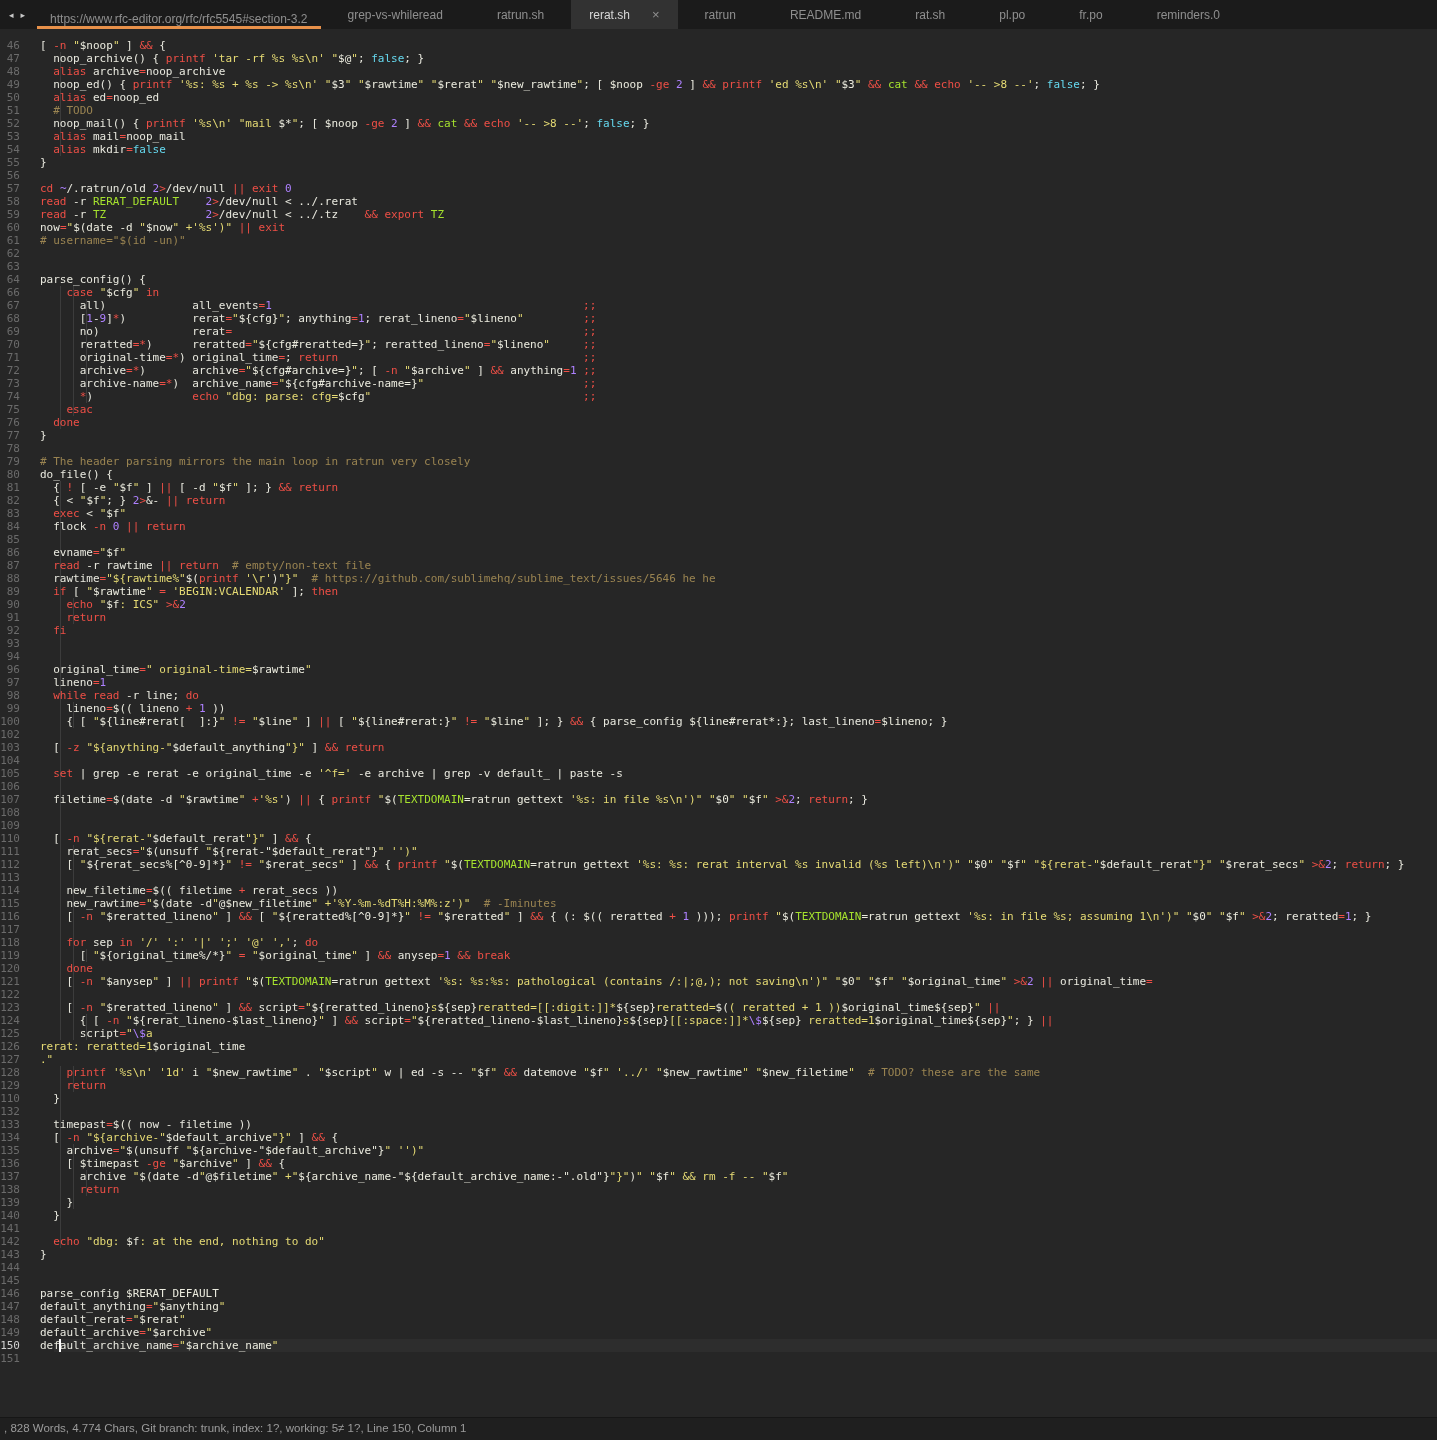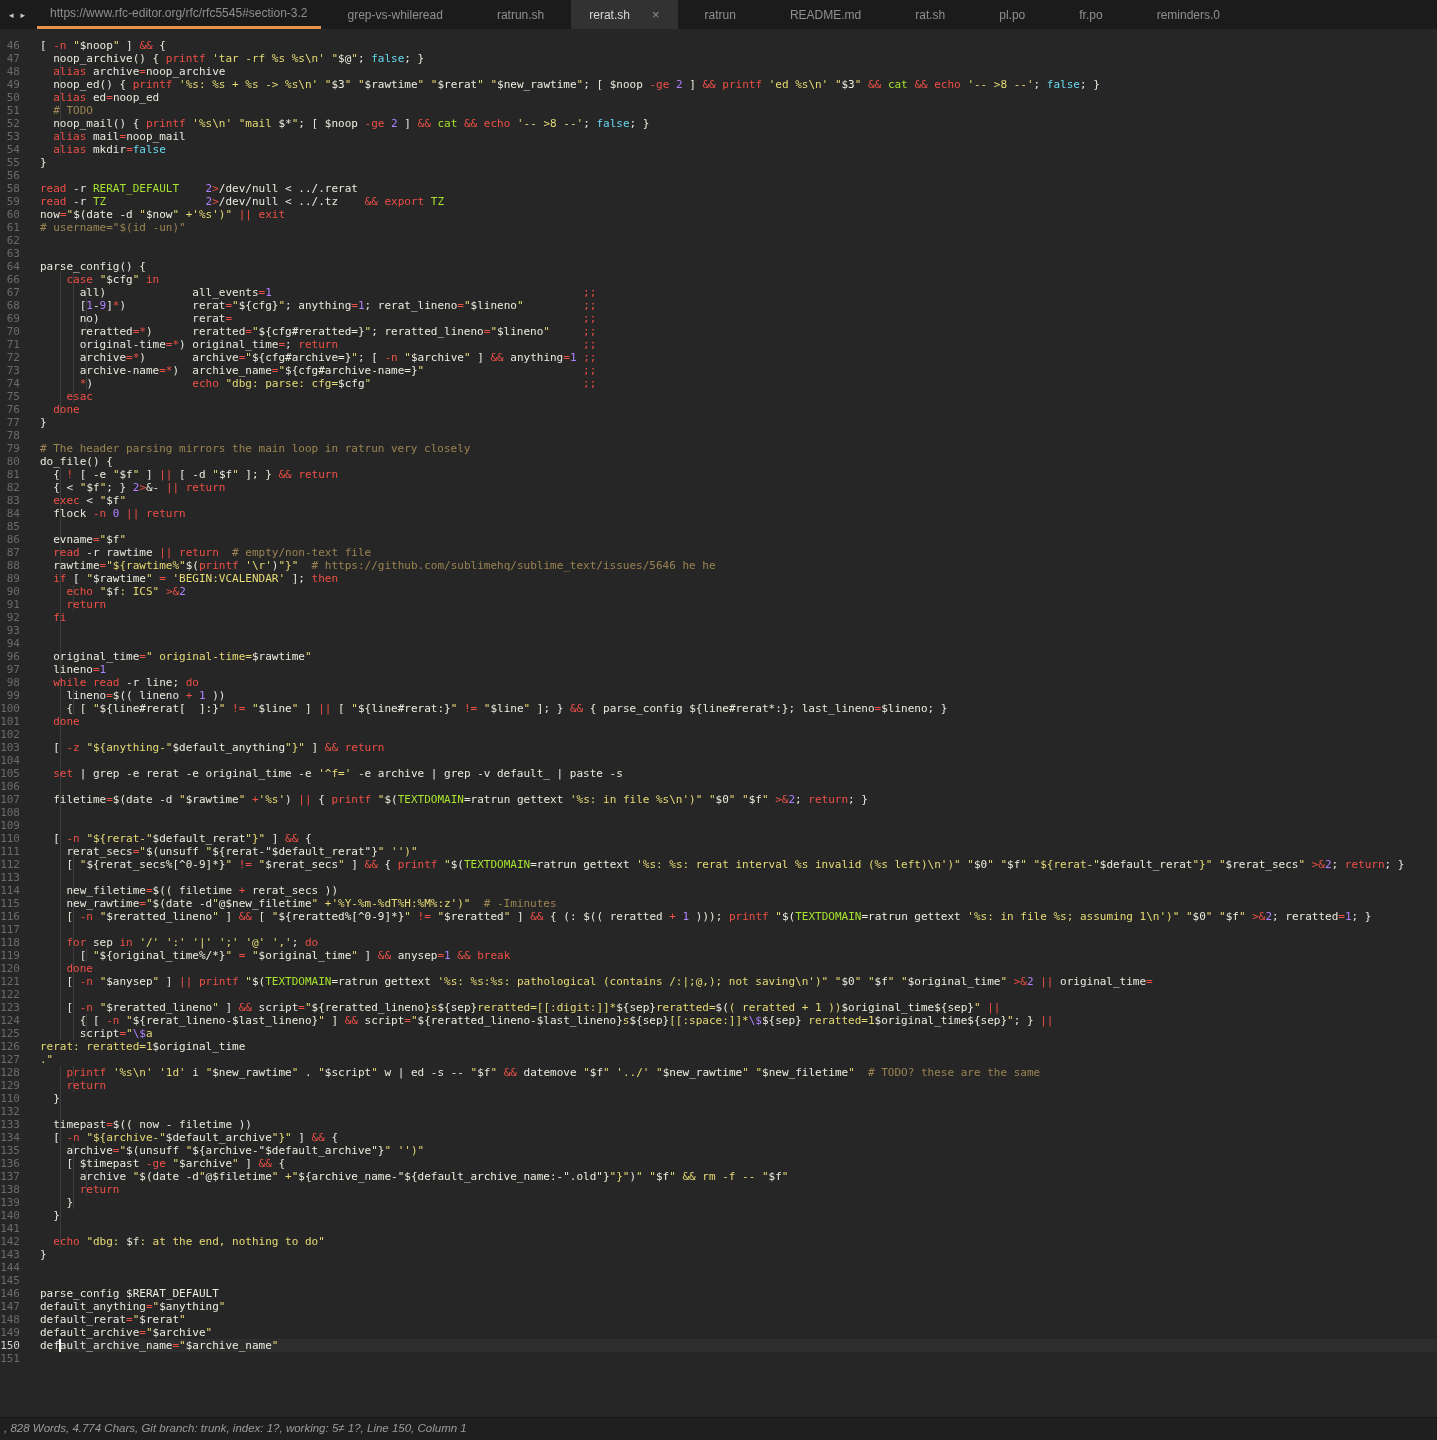--- a/index.html
+++ b/index.html
@@ -3,39 +3,39 @@
 <meta charset="utf-8">
 <style>
   html,body{margin:0;padding:0;background:#262626;width:1437px;height:1440px;overflow:hidden;}
   *{box-sizing:border-box;}
   
   .tabbar{position:absolute;top:0;left:0;right:0;height:29px;background:#1b1b1b;display:flex;
           font-family:"Liberation Sans",sans-serif;font-size:12px;color:#8f8f8f;}
   .nav{display:flex;align-items:center;gap:7px;padding:0 12px 0 9px;color:#c8c8c8;font-size:9px;}
   .nav span{cursor:default;}
   .tab{display:flex;align-items:center;height:29px;padding:0 27px;white-space:nowrap;cursor:default;}
-  .tab.underlined{padding:0 13px;border-bottom:3px solid #e8914a;}
+  .tab.underlined{padding:0 13px;border-bottom:3px solid #e8914a;align-items:flex-end;}
   .tab.active{background:#323232;color:#d8d8d8;padding:0 18px;}
   .tab .close{margin-left:22px;color:#909090;font-size:13px;line-height:13px;}
   
   .editor{position:absolute;top:29px;bottom:23px;left:0;right:0;background:#262626;overflow:hidden;
           font-family:"DejaVu Sans Mono",monospace;font-size:11px;line-height:13px;padding-top:10px;}
   .line{position:relative;height:13px;white-space:pre;}
   .line.cur{background:linear-gradient(to right,transparent 54px,#2d2d2d 54px);}
   .num{display:inline-block;width:40px;padding-right:20px;text-align:right;color:#6b6b6b;}
   .line.cur .num{color:#d0d0d0;}
   .codet{color:#e9e9df;white-space:pre;}
   .codet i{font-style:normal;}
   i.kw{color:#ee4f46;} i.st{color:#e6db74;} i.gr{color:#a6e22e;}
   i.pu{color:#ae81ff;} i.cy{color:#66d9ef;text-align:center;} i.co{color:#9a8451;} i.wh{color:#ececdf;}
   .guide{position:absolute;top:0;bottom:0;width:1px;background:rgba(255,255,255,0.10);}
   .caret{position:absolute;left:59px;top:0;bottom:0;width:1.5px;background:#ffffff;}
   
   .statusbar{position:absolute;left:0;right:0;bottom:0;height:23px;background:#1f1f1f;border-top:1px solid #161616;
-             font-family:"Liberation Sans",sans-serif;font-size:11.5px;color:#9b9b9b;padding:4px 0 0 4px;font-style:italic;}
+             font-family:"Liberation Sans",sans-serif;font-size:11.5px;color:#9b9b9b;padding:4px 0 0 4px;}
 </style>
 </head>
 <body>
 
 <div class="tabbar">
   <div class="nav">
     <span>◂</span>
     <span>▸</span>
   </div>
   <div id="tabs" style="display:flex">
@@ -78,20 +78,21 @@
     <div class="line"><span class="num">47</span><span class="guide" style="left: 60px;"></span><span class="codet">  noop_archive() { <i class="kw">printf</i> <i class="st">'tar -rf %s %s\n'</i> <i class="st">"<i class="wh">$@</i>"</i>; <i class="cy">false</i>; }</span></div>
     <div class="line"><span class="num">48</span><span class="guide" style="left: 60px;"></span><span class="codet">  <i class="kw">alias</i> archive<i class="kw">=</i>noop_archive</span></div>
     <div class="line"><span class="num">49</span><span class="guide" style="left: 60px;"></span><span class="codet">  noop_ed() { <i class="kw">printf</i> <i class="st">'%s: %s + %s -&gt; %s\n'</i> <i class="st">"<i class="wh">$3</i>"</i> <i class="st">"<i class="wh">$rawtime</i>"</i> <i class="st">"<i class="wh">$rerat</i>"</i> <i class="st">"<i class="wh">$new_rawtime</i>"</i>; [ <i class="wh">$noop</i> <i class="kw">-ge</i> <i class="pu">2</i> ] <i class="kw">&amp;&amp;</i> <i class="kw">printf</i> <i class="st">'ed %s\n'</i> <i class="st">"<i class="wh">$3</i>"</i> <i class="kw">&amp;&amp;</i> <i class="gr">cat</i> <i class="kw">&amp;&amp;</i> <i class="kw">echo</i> <i class="st">'-- &gt;8 --'</i>; <i class="cy">false</i>; }</span></div>
     <div class="line"><span class="num">50</span><span class="guide" style="left: 60px;"></span><span class="codet">  <i class="kw">alias</i> ed<i class="kw">=</i>noop_ed</span></div>
     <div class="line"><span class="num">51</span><span class="guide" style="left: 60px;"></span><span class="codet"> <i class="co"> # TODO</i></span></div>
     <div class="line"><span class="num">52</span><span class="guide" style="left: 60px;"></span><span class="codet">  noop_mail() { <i class="kw">printf</i> <i class="st">'%s\n'</i> <i class="st">"mail <i class="wh">$*</i>"</i>; [ <i class="wh">$noop</i> <i class="kw">-ge</i> <i class="pu">2</i> ] <i class="kw">&amp;&amp;</i> <i class="gr">cat</i> <i class="kw">&amp;&amp;</i> <i class="kw">echo</i> <i class="st">'-- &gt;8 --'</i>; <i class="cy">false</i>; }</span></div>
     <div class="line"><span class="num">53</span><span class="guide" style="left: 60px;"></span><span class="codet">  <i class="kw">alias</i> mail<i class="kw">=</i>noop_mail</span></div>
     <div class="line"><span class="num">54</span><span class="guide" style="left: 60px;"></span><span class="codet">  <i class="kw">alias</i> mkdir<i class="kw">=</i><i class="cy">false</i></span></div>
     <div class="line"><span class="num">55</span><span class="codet">}</span></div>
     <div class="line"><span class="num">56</span><span class="codet"></span></div>
+    <div class="line"><span class="num">57</span><span class="codet"><i class="kw">cd</i> <i class="pu">~</i>/.ratrun/old <i class="pu">2</i><i class="kw">&gt;</i>/dev/null <i class="kw">||</i> <i class="kw">exit</i> <i class="pu">0</i></span></div>
     <div class="line"><span class="num">58</span><span class="codet"><i class="kw">read</i> -r <i class="gr">RERAT_DEFAULT</i>    <i class="pu">2</i><i class="kw">&gt;</i>/dev/null &lt; ../.rerat</span></div>
     <div class="line"><span class="num">59</span><span class="codet"><i class="kw">read</i> -r <i class="gr">TZ</i>               <i class="pu">2</i><i class="kw">&gt;</i>/dev/null &lt; ../.tz    <i class="kw">&amp;&amp;</i> <i class="kw">export</i> <i class="gr">TZ</i></span></div>
     <div class="line"><span class="num">60</span><span class="codet">now<i class="kw">=</i><i class="st">"<i class="wh">$(date -d </i>"</i><i class="wh">$now</i><i class="st">" +'%s')"</i> <i class="kw">||</i> <i class="kw">exit</i></span></div>
     <div class="line"><span class="num">61</span><span class="codet"><i class="co"># username="$(id -un)"</i></span></div>
     <div class="line"><span class="num">62</span><span class="codet"></span></div>
     <div class="line"><span class="num">63</span><span class="codet"></span></div>
     <div class="line"><span class="num">64</span><span class="codet">parse_config() {</span></div>
     <div class="line"><span class="num">66</span><span class="guide" style="left: 60px;"></span><span class="guide" style="left: 73.24px;"></span><span class="codet">    <i class="kw">case</i> <i class="st">"<i class="wh">$cfg</i>"</i> <i class="kw">in</i></span></div>
     <div class="line"><span class="num">67</span><span class="guide" style="left: 60px;"></span><span class="guide" style="left: 73.24px;"></span><span class="guide" style="left: 86.48px;"></span><span class="codet">      all)             all_events<i class="kw">=</i><i class="pu">1</i>                                               <i class="kw">;;</i></span></div>
     <div class="line"><span class="num">68</span><span class="guide" style="left: 60px;"></span><span class="guide" style="left: 73.24px;"></span><span class="guide" style="left: 86.48px;"></span><span class="codet">      [<i class="pu">1</i>-<i class="pu">9</i>]<i class="kw">*</i>)          rerat<i class="kw">=</i><i class="st">"<i class="wh">${cfg}</i>"</i>; anything<i class="kw">=</i><i class="pu">1</i>; rerat_lineno<i class="kw">=</i><i class="st">"<i class="wh">$lineno</i>"</i>         <i class="kw">;;</i></span></div>
@@ -119,21 +120,20 @@
     <div class="line"><span class="num">90</span><span class="guide" style="left: 60px;"></span><span class="guide" style="left: 73.24px;"></span><span class="codet">    <i class="kw">echo</i> <i class="st">"<i class="wh">$f</i>: ICS"</i> <i class="kw">&gt;&amp;</i><i class="pu">2</i></span></div>
     <div class="line"><span class="num">91</span><span class="guide" style="left: 60px;"></span><span class="guide" style="left: 73.24px;"></span><span class="codet">    <i class="kw">return</i></span></div>
     <div class="line"><span class="num">92</span><span class="guide" style="left: 60px;"></span><span class="codet">  <i class="kw">fi</i></span></div>
     <div class="line"><span class="num">93</span><span class="guide" style="left: 60px;"></span><span class="codet"></span></div>
     <div class="line"><span class="num">94</span><span class="guide" style="left: 60px;"></span><span class="codet"></span></div>
     <div class="line"><span class="num">96</span><span class="guide" style="left: 60px;"></span><span class="codet">  original_time<i class="kw">=</i><i class="st">" original-time=<i class="wh">$rawtime</i>"</i></span></div>
     <div class="line"><span class="num">97</span><span class="guide" style="left: 60px;"></span><span class="codet">  lineno<i class="kw">=</i><i class="pu">1</i></span></div>
     <div class="line"><span class="num">98</span><span class="guide" style="left: 60px;"></span><span class="codet">  <i class="kw">while</i> <i class="kw">read</i> -r line; <i class="kw">do</i></span></div>
     <div class="line"><span class="num">99</span><span class="guide" style="left: 60px;"></span><span class="guide" style="left: 73.24px;"></span><span class="codet">    lineno<i class="kw">=</i><i class="wh">$((</i> lineno <i class="kw">+</i> <i class="pu">1</i> ))</span></div>
     <div class="line"><span class="num">100</span><span class="guide" style="left: 60px;"></span><span class="guide" style="left: 73.24px;"></span><span class="codet">    { [ <i class="st">"<i class="wh">${line#rerat[  ]:}</i>"</i> <i class="kw">!=</i> <i class="st">"<i class="wh">$line</i>"</i> ] <i class="kw">||</i> [ <i class="st">"<i class="wh">${line#rerat:}</i>"</i> <i class="kw">!=</i> <i class="st">"<i class="wh">$line</i>"</i> ]; } <i class="kw">&amp;&amp;</i> { parse_config <i class="wh">${line#rerat*:}</i>; last_lineno<i class="kw">=</i><i class="wh">$lineno</i>; }</span></div>
-    <div class="line"><span class="num">101</span><span class="guide" style="left: 60px;"></span><span class="codet">  <i class="kw">done</i></span></div>
     <div class="line"><span class="num">102</span><span class="guide" style="left: 60px;"></span><span class="codet"></span></div>
     <div class="line"><span class="num">103</span><span class="guide" style="left: 60px;"></span><span class="codet">  [ <i class="kw">-z</i> <i class="st">"${anything-"</i><i class="wh">$default_anything</i><i class="st">"}"</i> ] <i class="kw">&amp;&amp;</i> <i class="kw">return</i></span></div>
     <div class="line"><span class="num">104</span><span class="guide" style="left: 60px;"></span><span class="codet"></span></div>
     <div class="line"><span class="num">105</span><span class="guide" style="left: 60px;"></span><span class="codet">  <i class="kw">set</i> | grep -e rerat -e original_time -e <i class="st">'^f='</i> -e archive | grep -v default_ | paste -s</span></div>
     <div class="line"><span class="num">106</span><span class="guide" style="left: 60px;"></span><span class="codet"></span></div>
     <div class="line"><span class="num">107</span><span class="guide" style="left: 60px;"></span><span class="codet">  filetime<i class="kw">=</i><i class="wh">$(</i>date -d <i class="st">"<i class="wh">$rawtime</i>"</i> <i class="kw">+</i><i class="st">'%s'</i>) <i class="kw">||</i> { <i class="kw">printf</i> <i class="st">"<i class="wh">$(<i class="gr">TEXTDOMAIN</i>=ratrun gettext </i>'%s: in file %s\n')"</i> <i class="st">"<i class="wh">$0</i>"</i> <i class="st">"<i class="wh">$f</i>"</i> <i class="kw">&gt;&amp;</i><i class="pu">2</i>; <i class="kw">return</i>; }</span></div>
     <div class="line"><span class="num">108</span><span class="guide" style="left: 60px;"></span><span class="codet"></span></div>
     <div class="line"><span class="num">109</span><span class="guide" style="left: 60px;"></span><span class="codet"></span></div>
     <div class="line"><span class="num">110</span><span class="guide" style="left: 60px;"></span><span class="codet">  [ <i class="kw">-n</i> <i class="st">"${rerat-"</i><i class="wh">$default_rerat</i><i class="st">"}"</i> ] <i class="kw">&amp;&amp;</i> {</span></div>
     <div class="line"><span class="num">111</span><span class="guide" style="left: 60px;"></span><span class="guide" style="left: 73.24px;"></span><span class="codet">    rerat_secs<i class="kw">=</i><i class="st">"<i class="wh">$(unsuff </i>"</i><i class="wh">${rerat-"$default_rerat"}</i><i class="st">" '')"</i></span></div>

